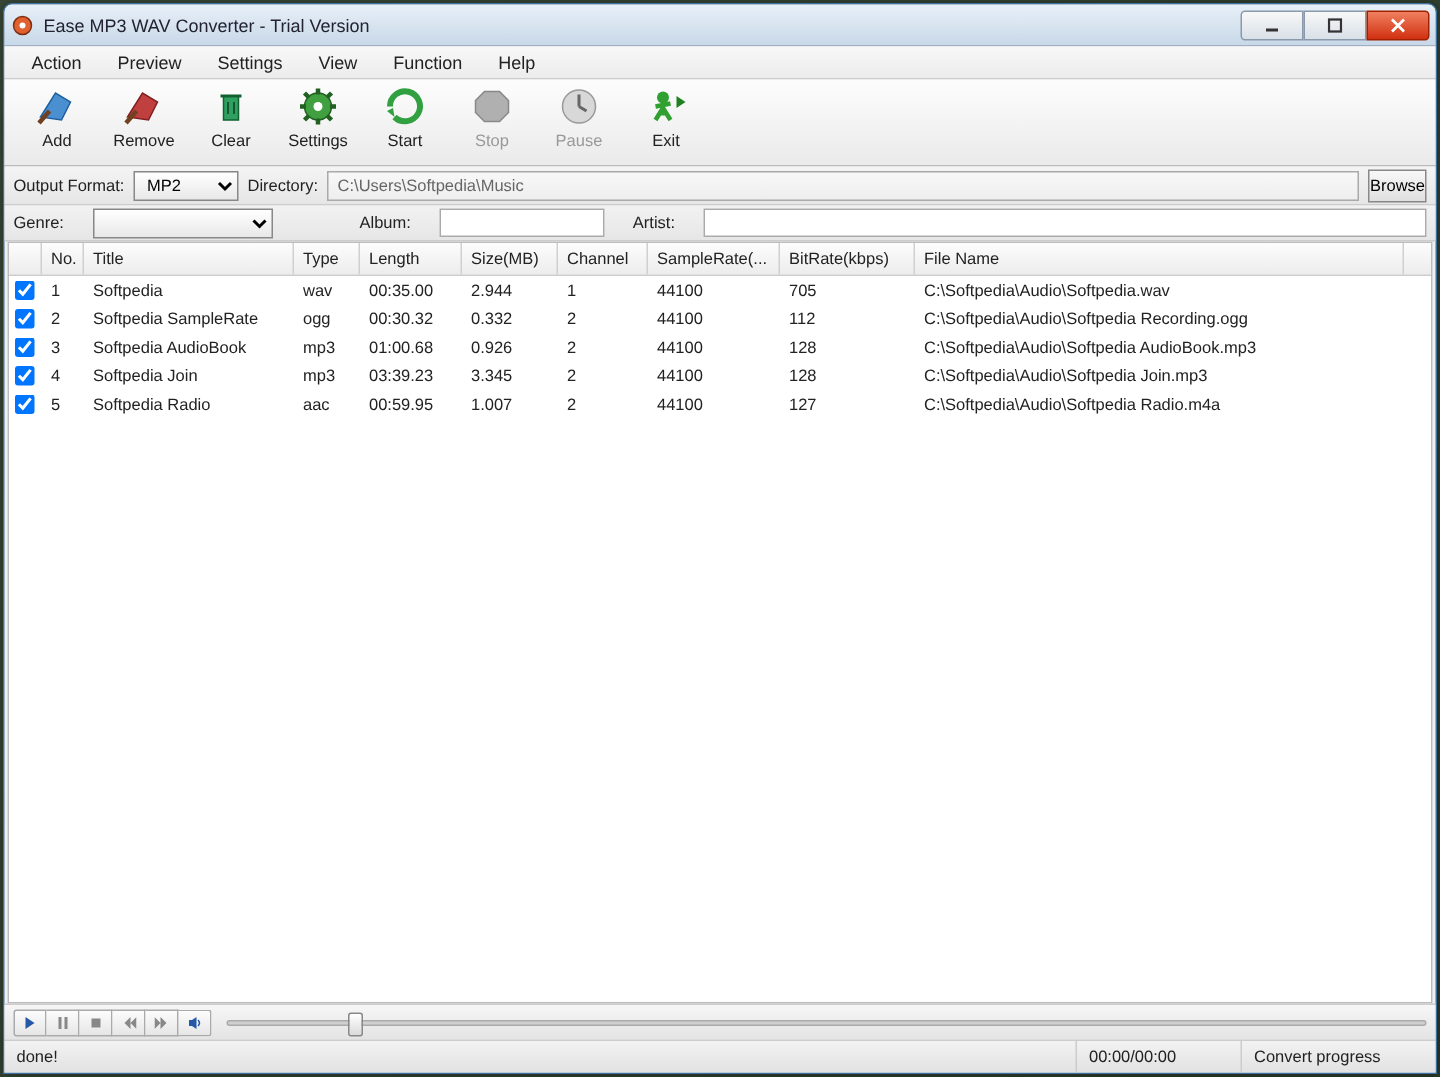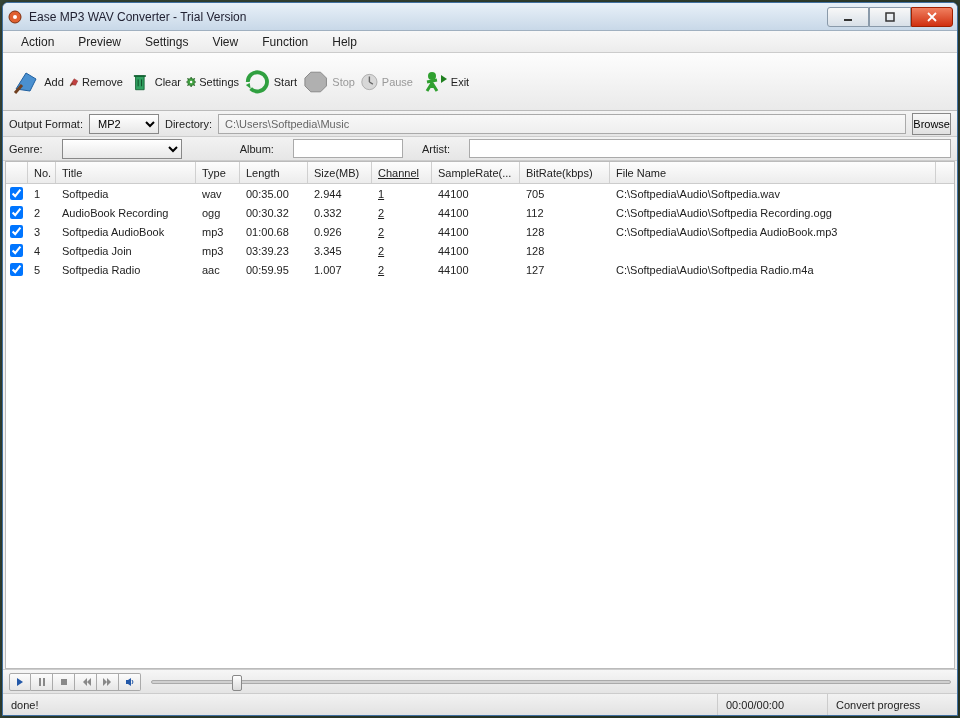--- a/index.html
+++ b/index.html
@@ -68,21 +68,21 @@
   height: 58px;
   background: linear-gradient(to bottom, #fdfdfd, #eaeaea);
   border-bottom: 1px solid #bbb;
   display: flex;
   align-items: center;
   padding: 2px 8px;
   gap: 4px;
 }
 .tool-btn {
   width: 54px; height: 52px;
-  display: flex; flex-direction: row; align-items: center; justify-content: center;
+  display: flex; flex-direction: column; align-items: center; justify-content: flex-start;
   gap: 2px;
   cursor: pointer;
 }
 .tool-btn .tb-label { font-size: 11px; color: #222; }
 .tool-btn.disabled .tb-label { color: #999; }
 .tb-icon { width: 30px; height: 30px; }
 
 .settings-row {
   height: 26px;
   background: linear-gradient(to bottom,#f4f4f4,#e6e6e6);
@@ -160,21 +160,21 @@
   overflow: hidden;
   white-space: nowrap;
 }
 .th { border-right: 1px solid #d0d0d0; cursor: pointer; }
 .col-check { width: 22px; justify-content: center; }
 .col-no { width: 28px; }
 .col-title { width: 140px; }
 .col-type { width: 44px; }
 .col-length { width: 68px; }
 .col-size { width: 64px; }
-.col-channel { width: 60px; text-decoration: underline; }
+.col-channel { width: 60px; }
 .col-sample { width: 88px; }
 .col-bitrate { width: 90px; }
 .col-file { flex: 1; }
 .col-scroll { width: 18px; border-right: none; }
 
 .table-body { flex: 1; overflow: auto; }
 .tr {
   height: 19px;
   display: flex;
   border-bottom: 0;
@@ -386,21 +386,21 @@
           <div class="td col-sample">44100</div>
           <div class="td col-bitrate">705</div>
           <div class="td col-file">C:\Softpedia\Audio\Softpedia.wav</div>
           <div class="td col-scroll"></div>
         </div>
         <div class="tr">
           <div class="td col-check">
             <input type="checkbox" checked="" style="">
           </div>
           <div class="td col-no">2</div>
-          <div class="td col-title">AudioBook Recording</div>
+          <div class="td col-title">Softpedia SampleRate</div>
           <div class="td col-type">ogg</div>
           <div class="td col-length">00:30.32</div>
           <div class="td col-size">0.332</div>
           <div class="td col-channel">2</div>
           <div class="td col-sample">44100</div>
           <div class="td col-bitrate">112</div>
           <div class="td col-file">C:\Softpedia\Audio\Softpedia Recording.ogg</div>
           <div class="td col-scroll"></div>
         </div>
         <div class="tr">
@@ -423,20 +423,21 @@
             <input type="checkbox" checked="" style="">
           </div>
           <div class="td col-no">4</div>
           <div class="td col-title">Softpedia Join</div>
           <div class="td col-type">mp3</div>
           <div class="td col-length">03:39.23</div>
           <div class="td col-size">3.345</div>
           <div class="td col-channel">2</div>
           <div class="td col-sample">44100</div>
           <div class="td col-bitrate">128</div>
+          <div class="td col-file">C:\Softpedia\Audio\Softpedia Join.mp3</div>
           <div class="td col-scroll"></div>
         </div>
         <div class="tr">
           <div class="td col-check">
             <input type="checkbox" checked="" style="">
           </div>
           <div class="td col-no">5</div>
           <div class="td col-title">Softpedia Radio</div>
           <div class="td col-type">aac</div>
           <div class="td col-length">00:59.95</div>

